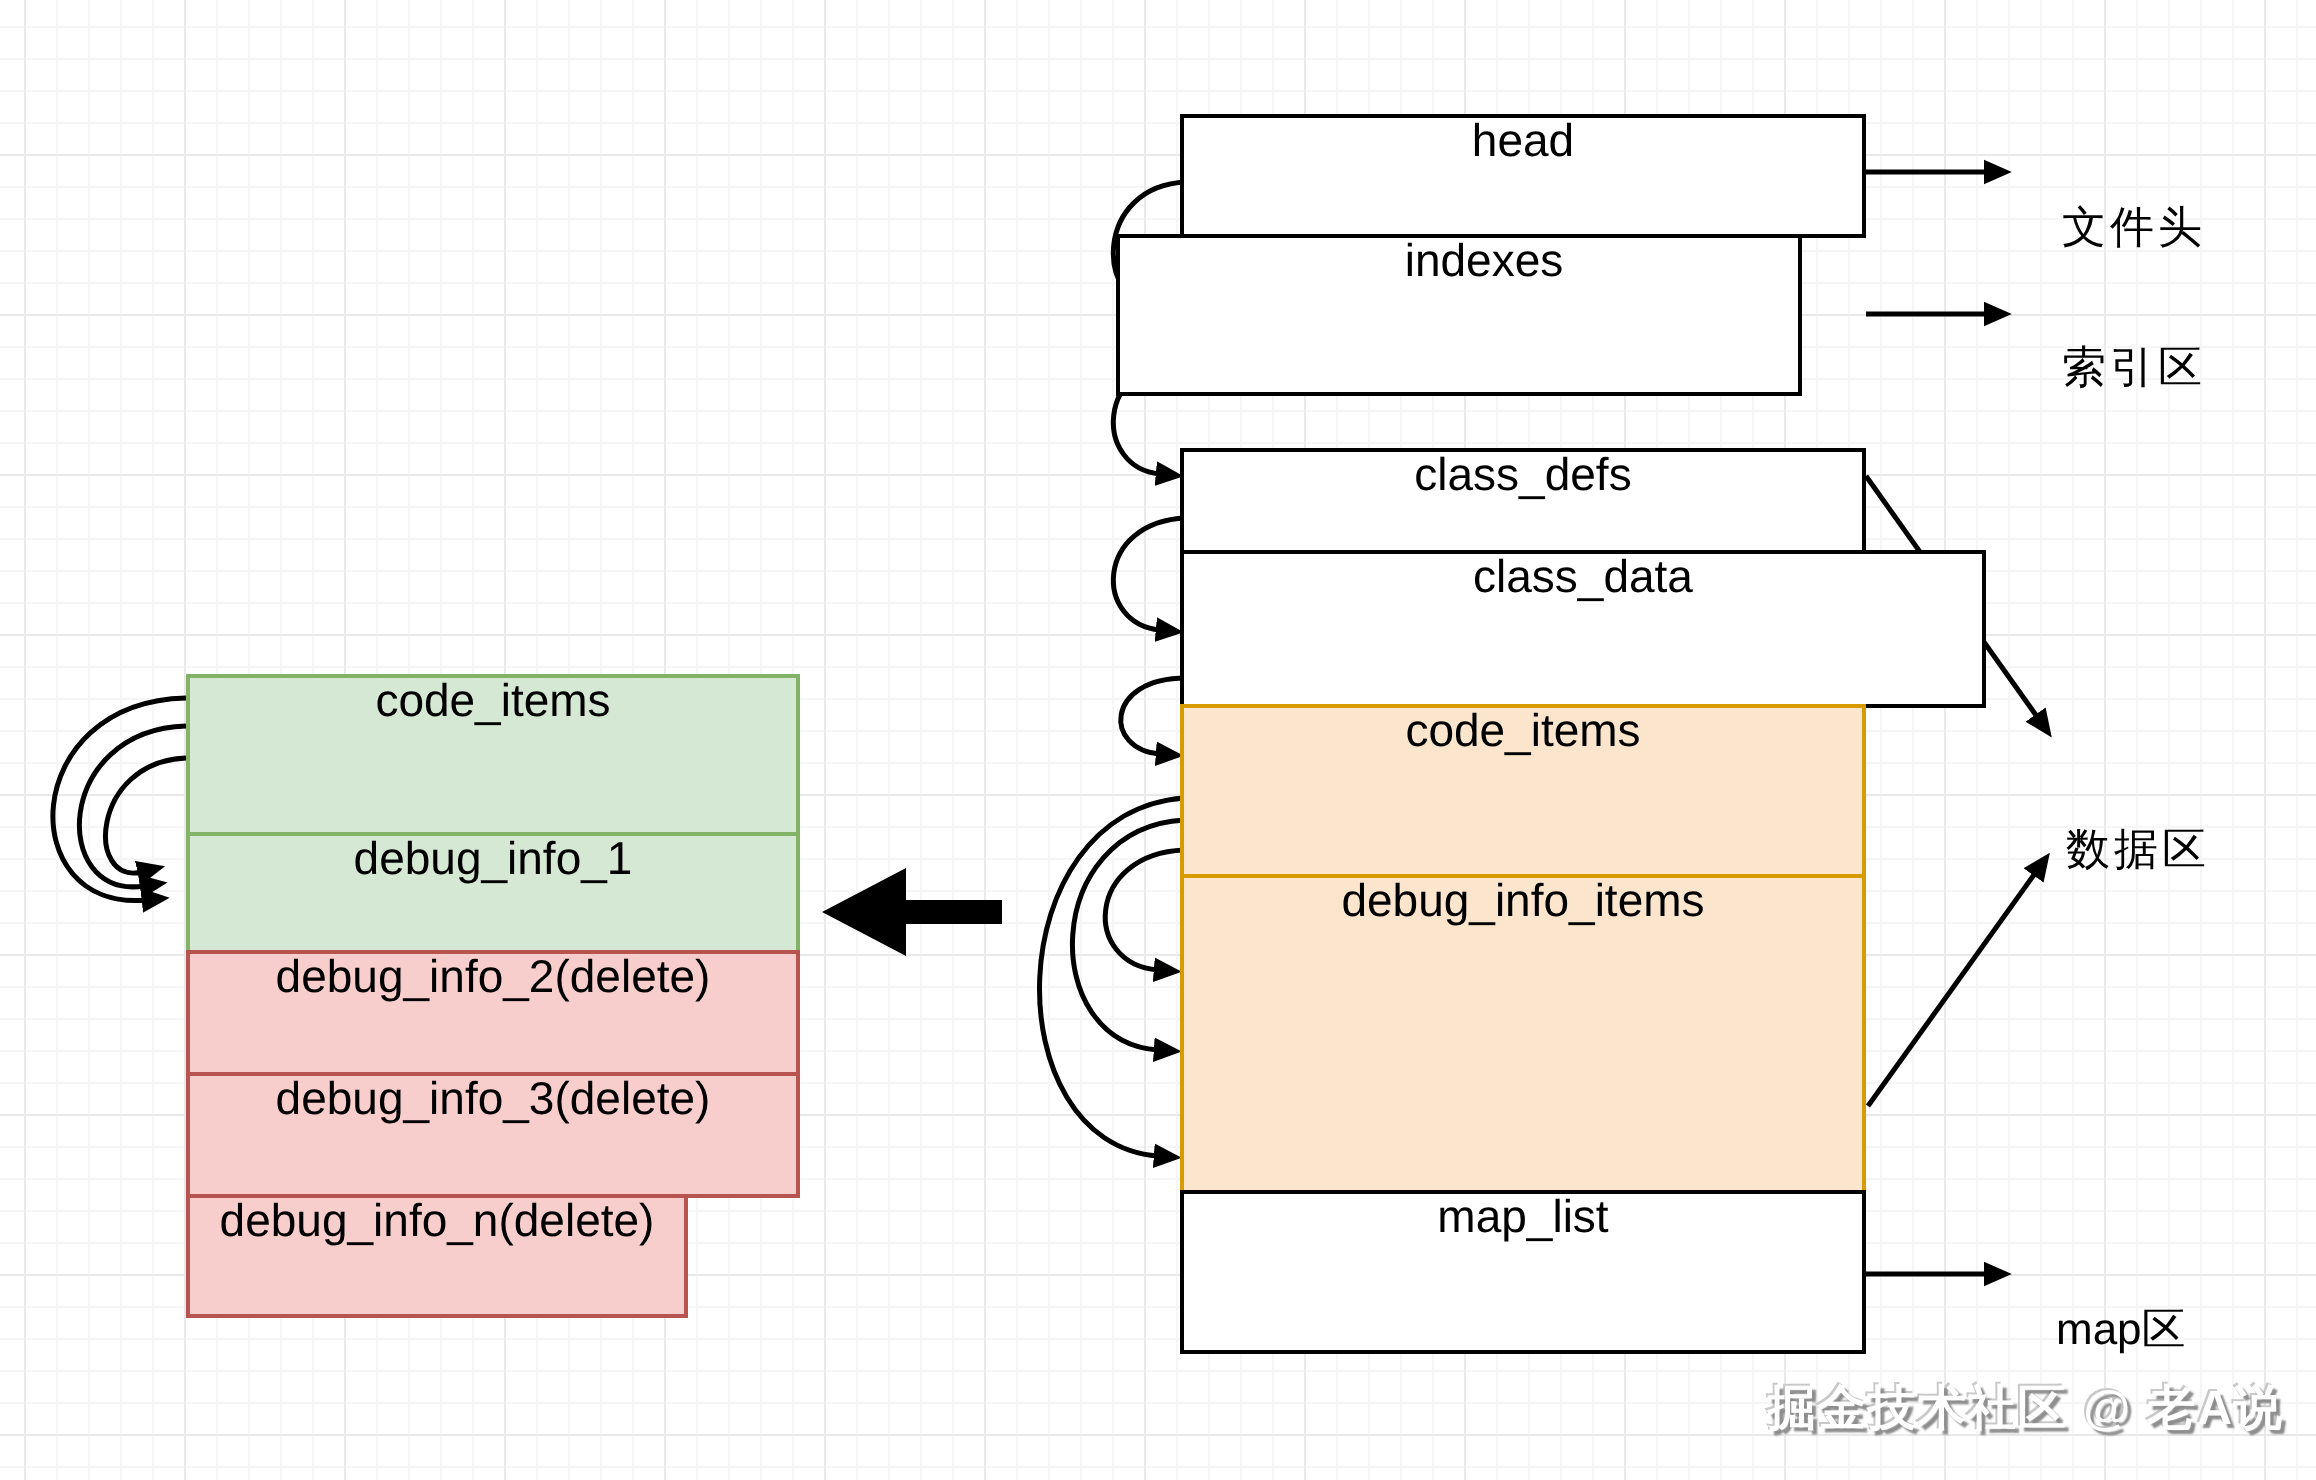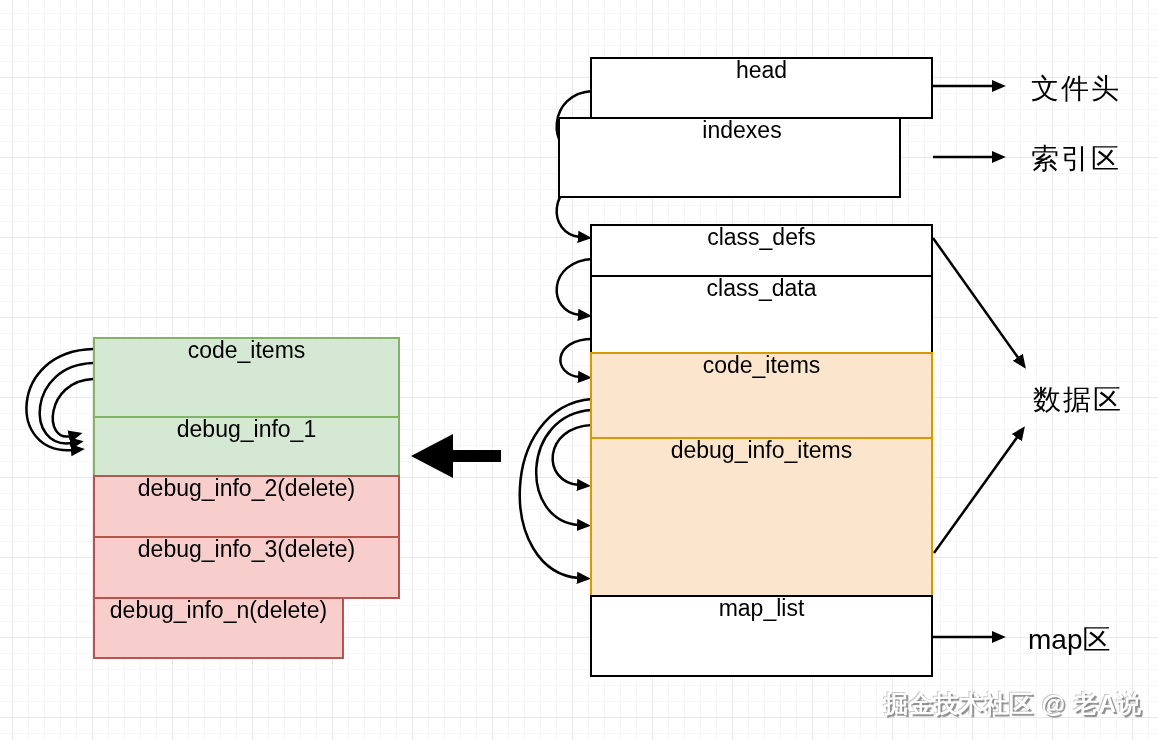--- a/index.html
+++ b/index.html
@@ -24,24 +24,25 @@
     display:flex;justify-content:center;
     font-size:23px;color:#000;
     line-height:1;
   }
   .box.plain{background:#ffffff;border:2.5px solid #000000;}
   .box.highlight{background:#fce5cd;border:2.5px solid #d79b00;}
   .box.keep{background:#d5e8d4;border:2.5px solid #82b366;}
   .box.delete{background:#f8cecc;border:2.5px solid #b85450;}
   .zone-label{
     position:absolute;
-    font-size:28px;color:#000;
+    font-size:22px;color:#000;
     letter-spacing:2px;
     white-space:nowrap;
     line-height:1;
+    margin-top:28px;
   }
   .watermark{
     position:absolute;
     left:860px;top:688px;width:282px;
     text-align:right;
     font-size:24px;font-weight:bold;
     color:#ffffff;
     letter-spacing:1px;
     text-shadow:2px 2px 1px #8d8d8d, -1px -1px 0 #c9c9c9;
     white-space:nowrap;
@@ -89,21 +90,21 @@
 
   <div class="box plain" style="left:590px;top:57px;width:343px;height:62px;">
     <span>head</span>
   </div>
   <div class="box plain" style="left:558px;top:117px;width:343px;height:81px;padding-left:25px;">
     <span>indexes</span>
   </div>
   <div class="box plain" style="left:590px;top:196px;width:343px;height:81px;margin-top:28px;">
     <span>class_defs</span>
   </div>
-  <div class="box plain" style="left:590px;top:275px;width:343px;height:79px;">
+  <div class="box plain" style="left:590px;top:275px;width:403px;height:79px;">
     <span>class_data</span>
   </div>
   <div class="box highlight" style="left:590px;top:352px;width:343px;height:87px;">
     <span>code_items</span>
   </div>
   <div class="box highlight" style="left:590px;top:437px;width:343px;height:160px;">
     <span>debug_info_items</span>
   </div>
   <div class="box plain" style="left:590px;top:595px;width:343px;height:82px;">
     <span>map_list</span>

